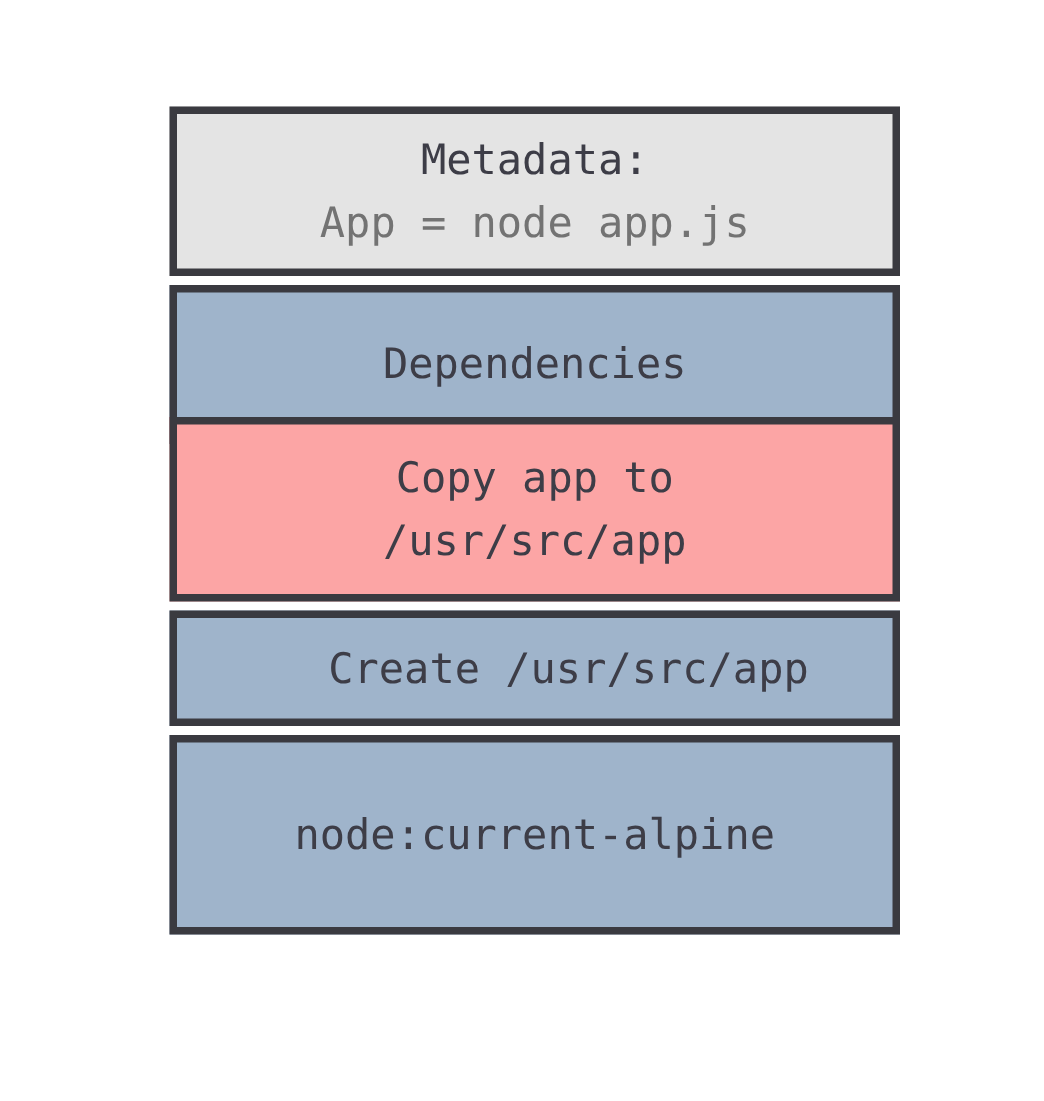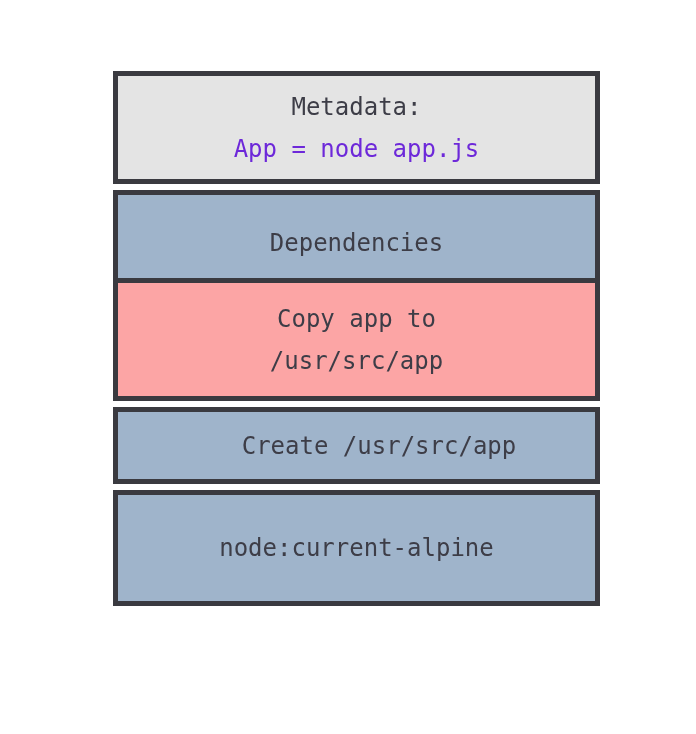--- a/index.html
+++ b/index.html
@@ -29,41 +29,41 @@
     flex-direction: column;
     align-items: center;
     justify-content: center;
     background: #9fb4cb;
   }
   .layer.metadata {
     background: #e4e4e4;
   }
   .layer-line {
     font-family: "DejaVu Sans Mono", "Liberation Mono", monospace;
-    font-size: 24px;
+    font-size: 28px;
     line-height: 42px;
     color: #3d3d47;
     letter-spacing: 0px;
     white-space: pre;
   }
   
   .layer-0 { top: 71px;  height: 113px; }
   .layer-1 { top: 190px; height: 106px;  }
   .layer-2 { top: 278px; height: 123px; }
   .layer-3 { top: 407px; height: 77px;  }
-  .layer-4 { top: 490px; height: 116px; }
+  .layer-4 { top: 490px; height: 133px; }
 </style>
 </head>
 <body>
 
 <div id="diagram" style="background: rgb(255, 255, 255);">
 
   <div class="layer metadata layer-0" style="background: rgb(228, 228, 228); border-color: rgb(58, 58, 64);">
     <div class="layer-line" style="color: rgb(61, 61, 71);">Metadata:</div>
-    <div class="layer-line" style="color: #6d28d9;">App = node app.js</div>
+    <div class="layer-line" style="color: #737373;">App = node app.js</div>
   </div>
 
   <div class="layer layer-1" style="background: rgb(159, 180, 203); border-color: rgb(58, 58, 64);">
     <div class="layer-line" style="color: rgb(61, 61, 71);">Dependencies</div>
   </div>
 
   <div class="layer layer-2" style="background: #fca5a5; border-color: rgb(58, 58, 64);">
     <div class="layer-line" style="color: rgb(61, 61, 71);">Copy app to</div>
     <div class="layer-line" style="color: rgb(61, 61, 71);">/usr/src/app</div>
   </div>

